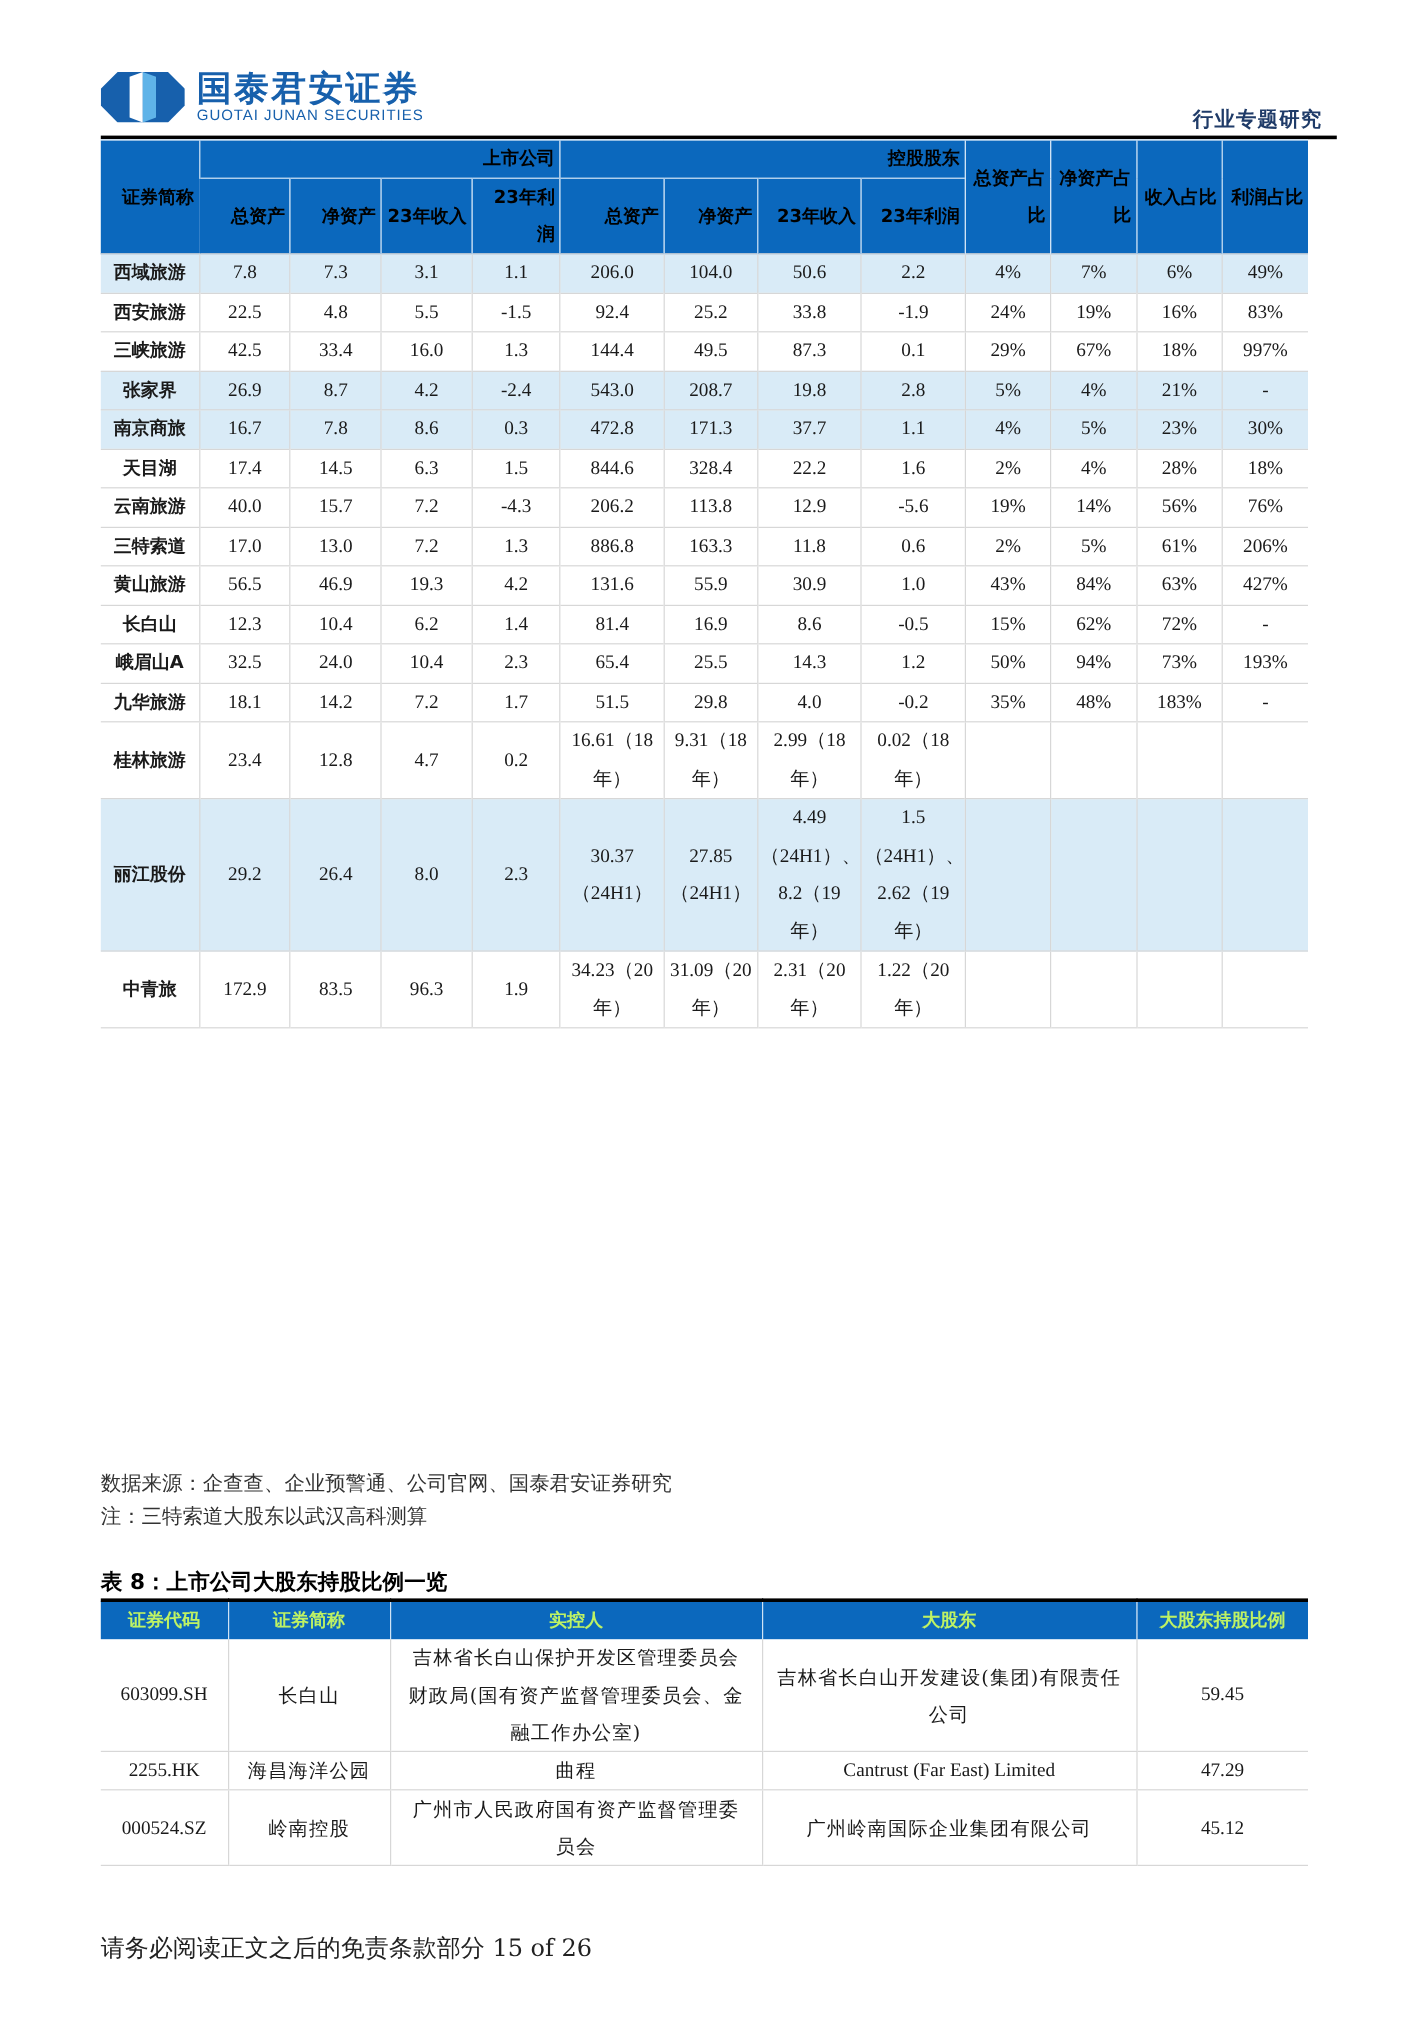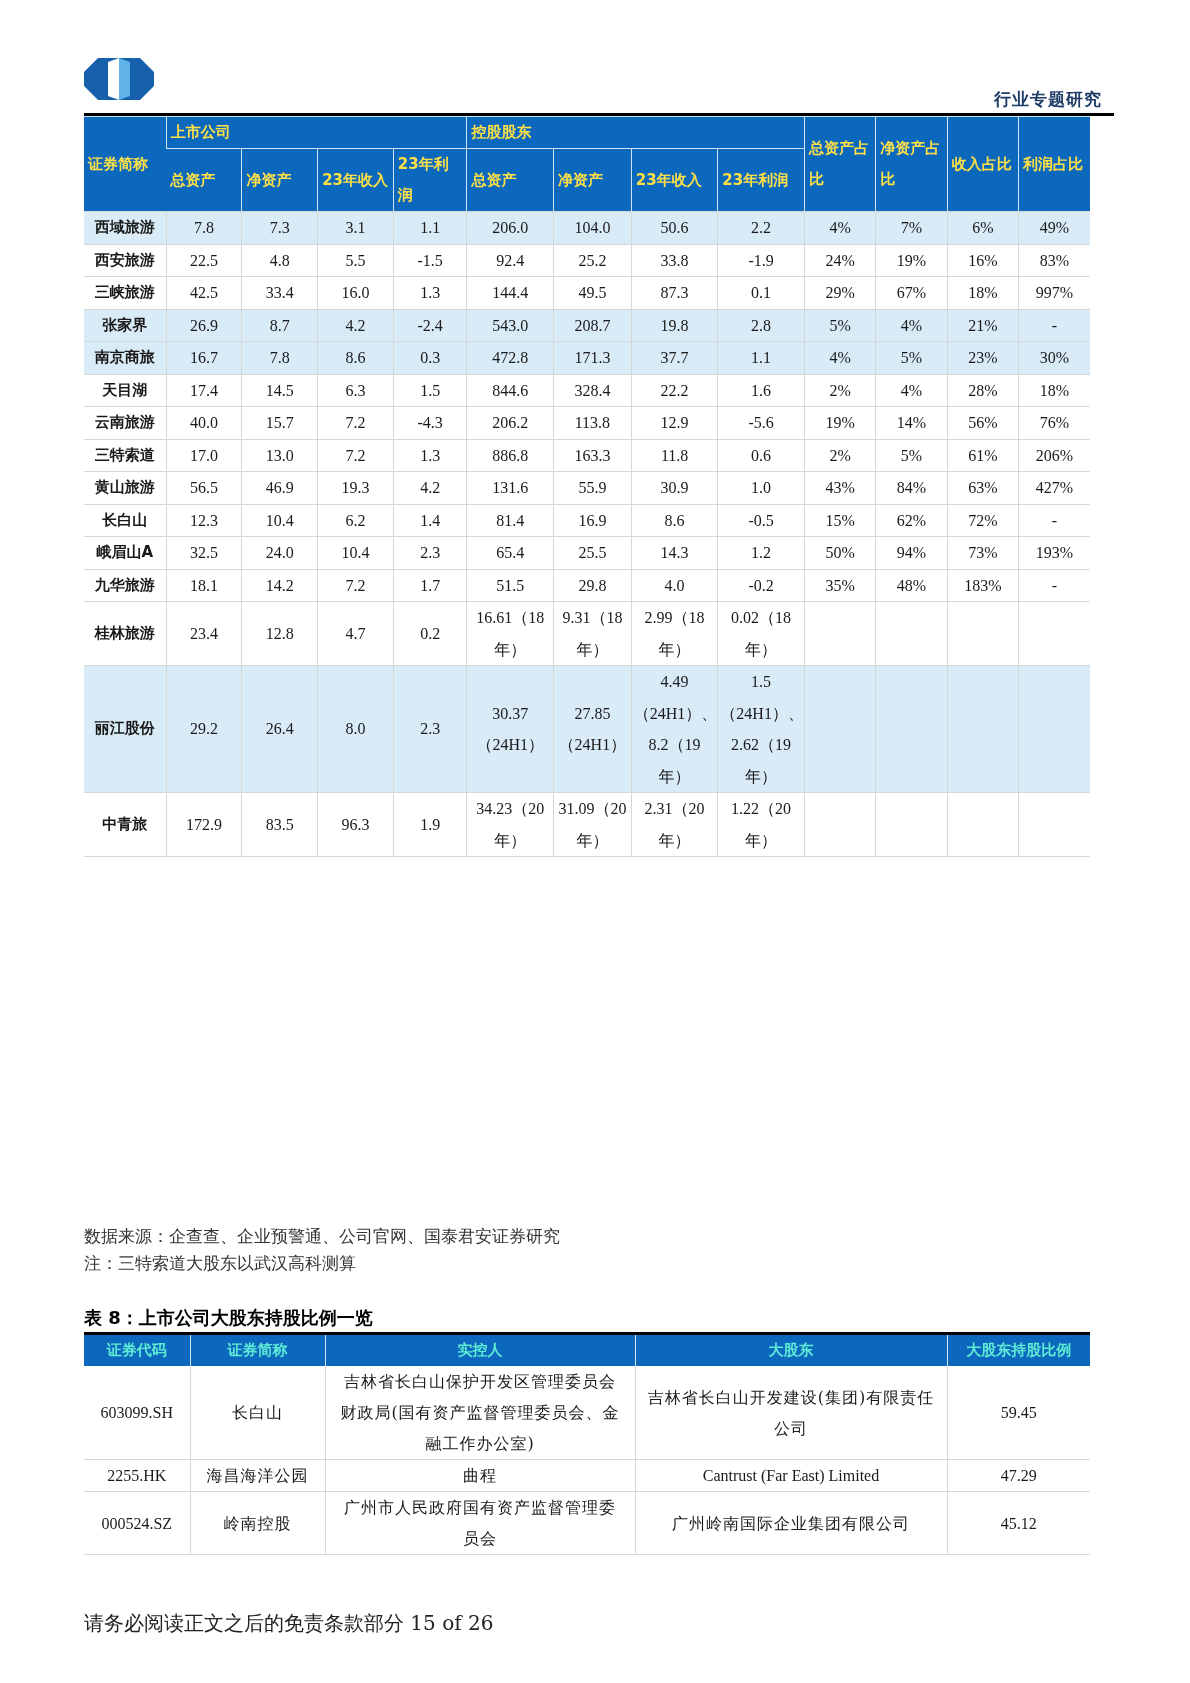--- a/index.html
+++ b/index.html
@@ -13,39 +13,39 @@
   .logo-cn { font-family: "DejaVu Sans", sans-serif; font-weight: bold; font-size: 29px;
              color: #1760ac; letter-spacing: 2px; line-height: 30px; }
   .logo-en { font-family: "Liberation Sans", sans-serif; font-size: 12.5px; color: #1760ac;
              letter-spacing: 0.8px; margin-top: 1px; }
   .header-tag { position: absolute; right: 12px; top: 36px; font-family: "DejaVu Sans", sans-serif;
                 font-weight: bold; font-size: 17px; color: #1f3b68; letter-spacing: 1px; }
   .header-rule { position: absolute; left: 84px; top: 113px; width: 1030px; height: 3px; background: #000; }
 
   table { border-collapse: collapse; table-layout: fixed; }
   .t7 { position: absolute; left: 84px; top: 116px; width: 1006px; }
-  .t7 th { background: #0b68bd; color: #fde047; font-family: "DejaVu Sans", sans-serif;
-           font-weight: bold; font-size: 15px; line-height: 31px; text-align: left;
+  .t7 th { background: #0b68bd; color: #000000; font-family: "DejaVu Sans", sans-serif;
+           font-weight: bold; font-size: 15px; line-height: 31px; text-align: right;
            border-left: 1px solid #cfe3f5; border-top: 1px solid #cfe3f5; padding: 0 4px; }
   .t7 th:first-child { border-left: none; }
   .t7 td { font-size: 16px; text-align: center; vertical-align: middle;
            border-left: 1px solid #d7d7d7; border-top: 1px solid #d7d7d7;
            line-height: 31.5px; padding: 0 2px; }
   .t7 td.name { font-family: "DejaVu Sans", sans-serif; font-weight: bold; font-size: 15px;
                 border-left: none; padding: 0 10px; }
   .t7 tr.hl td { background: #d9ebf7; }
   .t7 tbody tr:last-child td { border-bottom: 1px solid #d7d7d7; }
 
   .note { position: absolute; left: 84px; font-family: "DejaVu Serif", serif; font-size: 17px;
           color: #333; }
   .t8-title { position: absolute; left: 84px; top: 1306px; font-family: "DejaVu Sans", sans-serif;
               font-weight: bold; font-size: 18px; color: #000; }
 
   .t8 { position: absolute; left: 84px; top: 1332px; width: 1006px; border-top: 3px solid #000; }
-  .t8 th { background: #0b68bd; color: #5eead4; font-family: "DejaVu Sans", sans-serif; font-weight: bold;
+  .t8 th { background: #0b68bd; color: #bef264; font-family: "DejaVu Sans", sans-serif; font-weight: bold;
            font-size: 15px; line-height: 31px; text-align: center; border-left: 1px solid #cfe3f5; padding: 0 4px; margin-top: 12px; }
   .t8 th:first-child { border-left: none; }
   .t8 td { font-size: 16px; text-align: center; vertical-align: middle; border-left: 1px solid #d7d7d7;
            border-bottom: 1px solid #d7d7d7; line-height: 31px; padding: 0 12px; }
   .t8 td:first-child { border-left: none; }
   .cn { font-family: "DejaVu Serif", serif; font-size: 15px; letter-spacing: 1px; }
 
   .footer { position: absolute; left: 84px; top: 1610px; font-family: "DejaVu Serif", serif;
             font-size: 20px; color: #222; }
 </style>
@@ -53,20 +53,24 @@
 <body>
 
 <div class="header">
   <div class="logo">
     <div class="logo-mark">
       <svg width="70" height="42" viewBox="0 0 70 42">
         <polygon points="14,0 56,0 70,14 70,28 56,42 14,42 0,28 0,14" fill="#1760ac"></polygon>
         <polygon points="24,4 35,0 35,42 24,38" fill="#ffffff"></polygon>
         <polygon points="35,0 46,4 46,38 35,42" fill="#5fb3e8"></polygon>
       </svg>
+    </div>
+    <div class="logo-text">
+      <div class="logo-cn">国泰君安证券</div>
+      <div class="logo-en">GUOTAI JUNAN SECURITIES</div>
     </div>
   </div>
   <div class="header-tag">行业专题研究</div>
 </div>
 <div class="header-rule"></div>
 
 <table class="t7">
   <colgroup>
     <col style="width:76px">
       <col style="width:70px">

